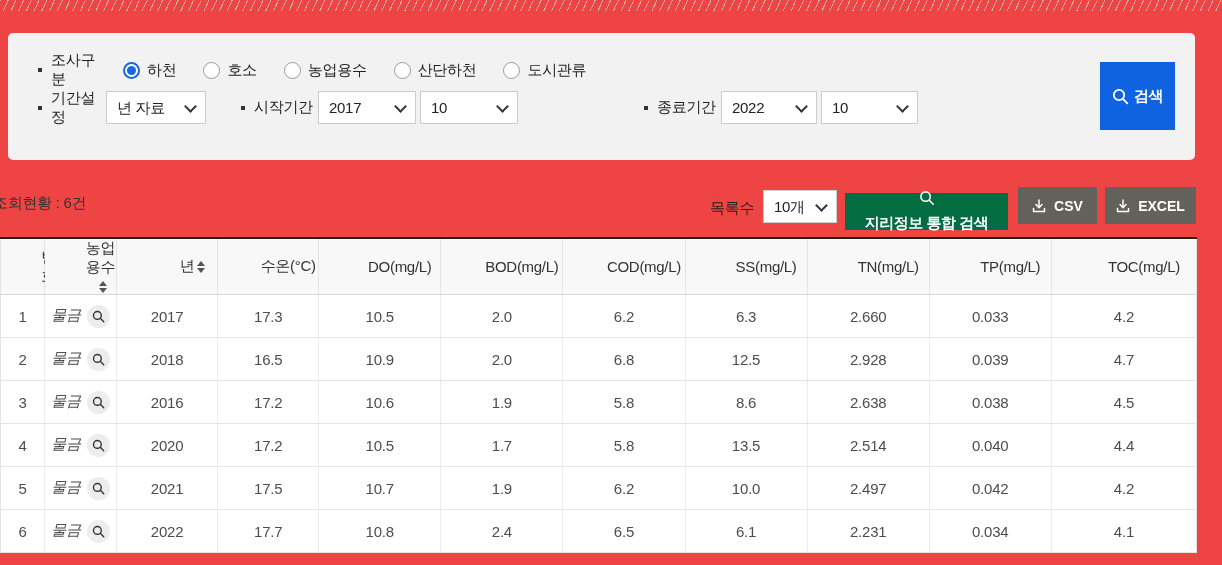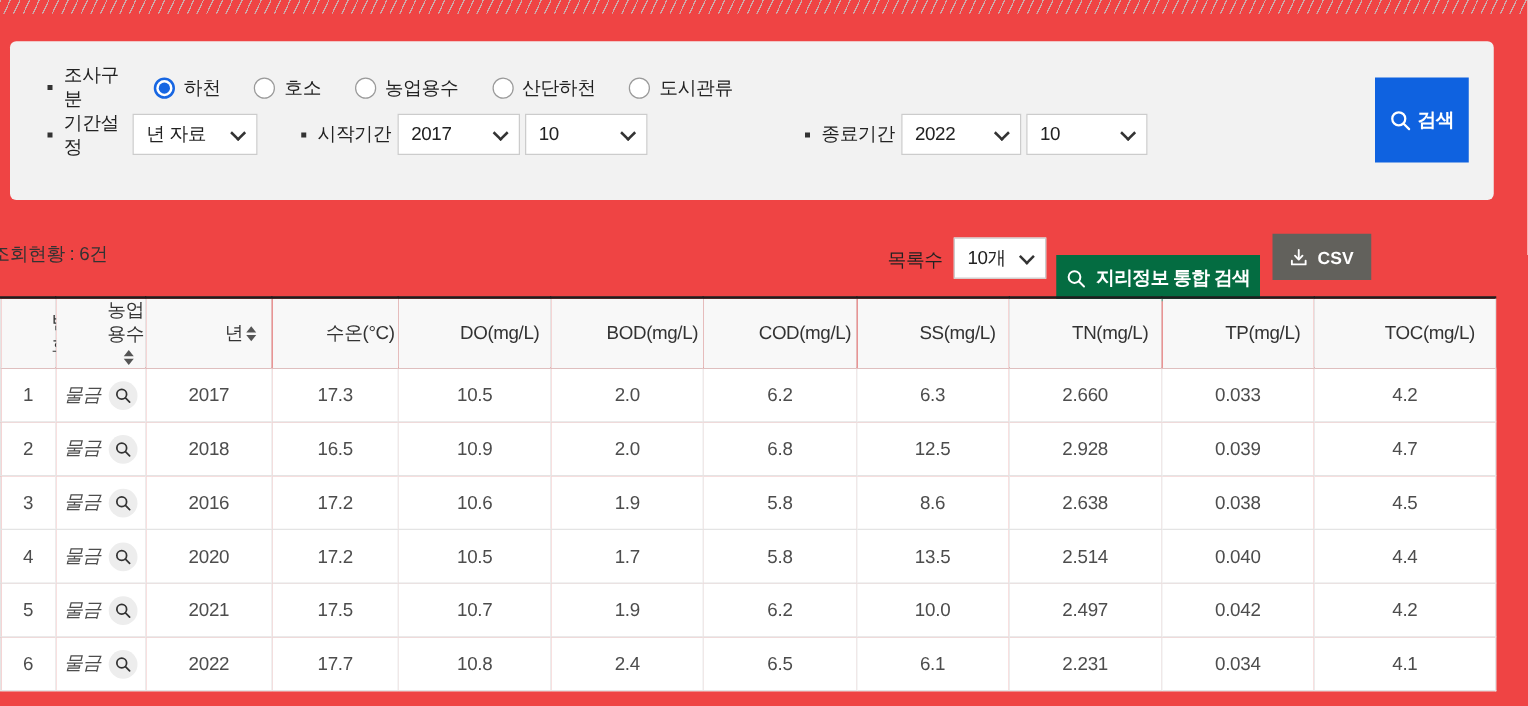--- a/index.html
+++ b/index.html
@@ -55,24 +55,24 @@
     position:absolute; left:1092px; top:29px; width:75px; height:68px;
     background:#0f62e0; color:#fff; border:none; font-size:15px; font-weight:700;
     display:flex; align-items:center; justify-content:center; gap:5px; cursor:pointer;
     font-family:"Liberation Sans", sans-serif; letter-spacing:-0.5px;
   }
   
   .status-text { position:absolute; left:-7px; top:194px; font-size:15px; color:#333; letter-spacing:-0.3px; }
   .listcount-label { position:absolute; left:710px; top:199px; font-size:15px; color:#222; letter-spacing:-0.3px; }
   .listcount-select { position:absolute; left:763px; top:190px; width:74px; }
   .btn-geo {
-    position:absolute; left:845px; top:204px; width:163px; height:37px;
+    position:absolute; left:845px; top:193px; width:163px; height:37px;
     background:#046c41; color:#fff; border:none; font-size:15px; font-weight:700;
     display:flex; align-items:center; justify-content:center; gap:8px; cursor:pointer;
-    font-family:"Liberation Sans", sans-serif; letter-spacing:-0.5px;
+    font-family:"Liberation Sans", sans-serif; letter-spacing:-0.5px;flex-direction:column;
   }
   .btn-dl {
     position:absolute; top:187px; height:37px;
     background:#62615c; color:#fff; border:none; font-size:14px; font-weight:700;
     display:flex; align-items:center; justify-content:center; gap:8px; cursor:pointer;
     font-family:"Liberation Sans", sans-serif;
   }
   .btn-csv { left:1018px; width:79px; }
   .btn-excel { left:1105px; width:91px; }
   
@@ -223,20 +223,30 @@
     <span class="ico">
       <svg width="14" height="14" viewBox="0 0 14 14" fill="none">
         <path d="M7 1 V8" stroke="#fff" stroke-width="1.5" stroke-linecap="round"></path>
         <path d="M4 5.5 L7 8.7 L10 5.5" stroke="#fff" stroke-width="1.5" fill="none" stroke-linecap="round" stroke-linejoin="round"></path>
         <path d="M1.5 9.5 V12.5 H12.5 V9.5" stroke="#fff" stroke-width="1.5" fill="none" stroke-linecap="round" stroke-linejoin="round"></path>
       </svg>
     </span>
     <span>CSV</span>
   </button>
 
+  <button class="btn-dl btn-excel">
+    <span class="ico">
+      <svg width="14" height="14" viewBox="0 0 14 14" fill="none">
+        <path d="M7 1 V8" stroke="#fff" stroke-width="1.5" stroke-linecap="round"></path>
+        <path d="M4 5.5 L7 8.7 L10 5.5" stroke="#fff" stroke-width="1.5" fill="none" stroke-linecap="round" stroke-linejoin="round"></path>
+        <path d="M1.5 9.5 V12.5 H12.5 V9.5" stroke="#fff" stroke-width="1.5" fill="none" stroke-linecap="round" stroke-linejoin="round"></path>
+      </svg>
+    </span>
+    <span>EXCEL</span>
+  </button>
 
   <table class="data-table">
     <colgroup>
       <col style="width:44px">
         <col style="width:72px">
         <col style="width:101px">
         <col style="width:101px">
       <col style="width:122px">
         <col style="width:122px">
         <col style="width:122px">

